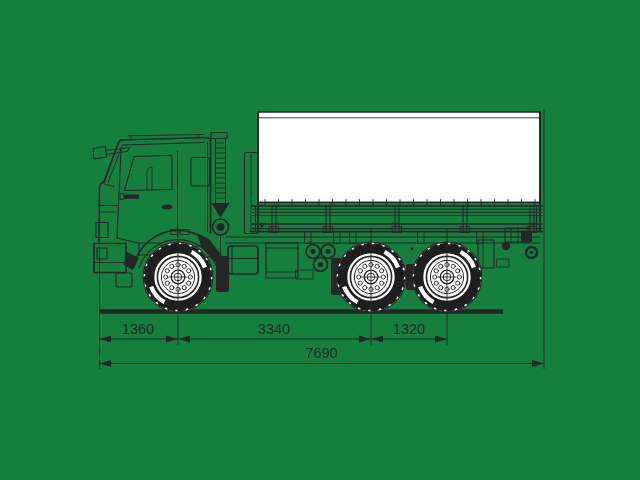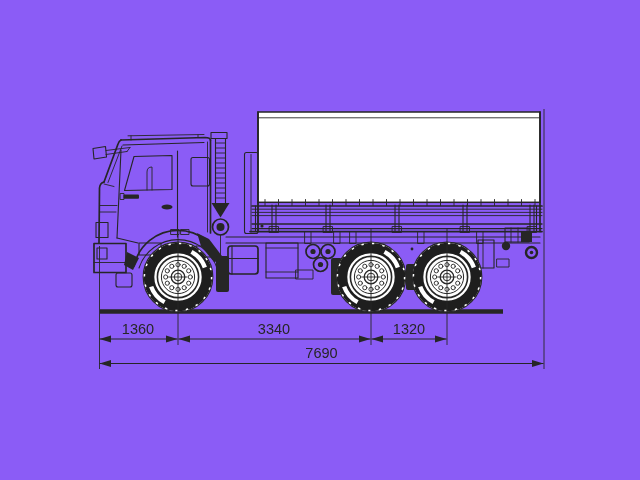--- a/index.html
+++ b/index.html
@@ -1,18 +1,18 @@
 <!DOCTYPE html>
 <html><head>
 <meta charset="utf-8">
 <style>
   html,body{margin:0;padding:0;background:#fff;}
   body{width:640px;height:480px;overflow:hidden;position:relative;
        font-family:"Liberation Sans",sans-serif;}
-  .canvas{position:absolute;inset:0;background:#8b5cf6;}
+  .canvas{position:absolute;inset:0;background:#15803d;}
   svg{display:block;}
   .ln{fill:none;stroke:#262626;stroke-width:1.3;stroke-linecap:round;stroke-linejoin:round;}
   .thin{stroke-width:0.9;}
   .med{stroke-width:1.1;}
   .bold{stroke-width:1.7;}
   .dk{fill:#262626;stroke:none;}
   .dimline{stroke:#262626;stroke-width:1.1;fill:none;}
   .ext{stroke:#262626;stroke-width:0.9;fill:none;}
   .arrow{fill:#262626;stroke:none;}
   text.dim{font-family:"Liberation Sans",sans-serif;font-size:14.5px;fill:#262626;}

